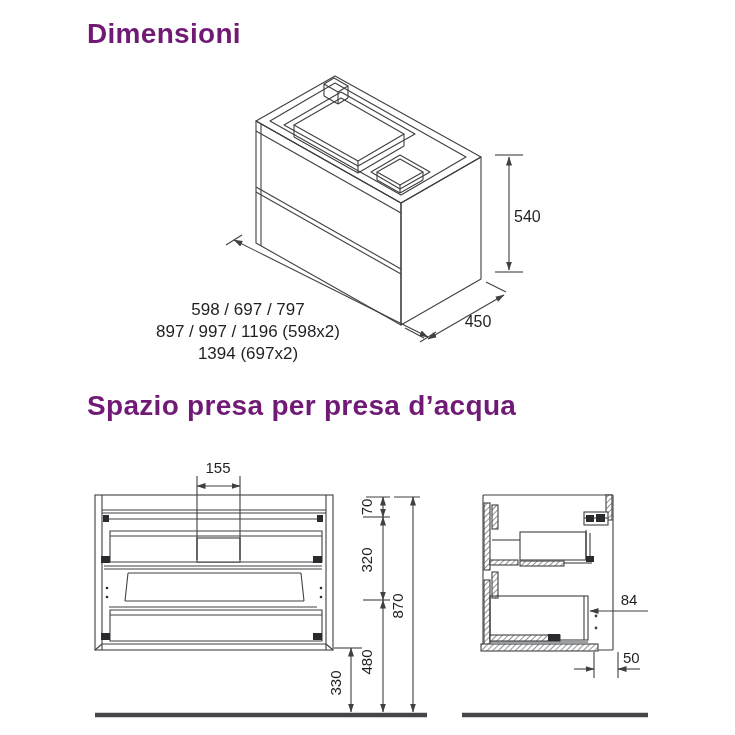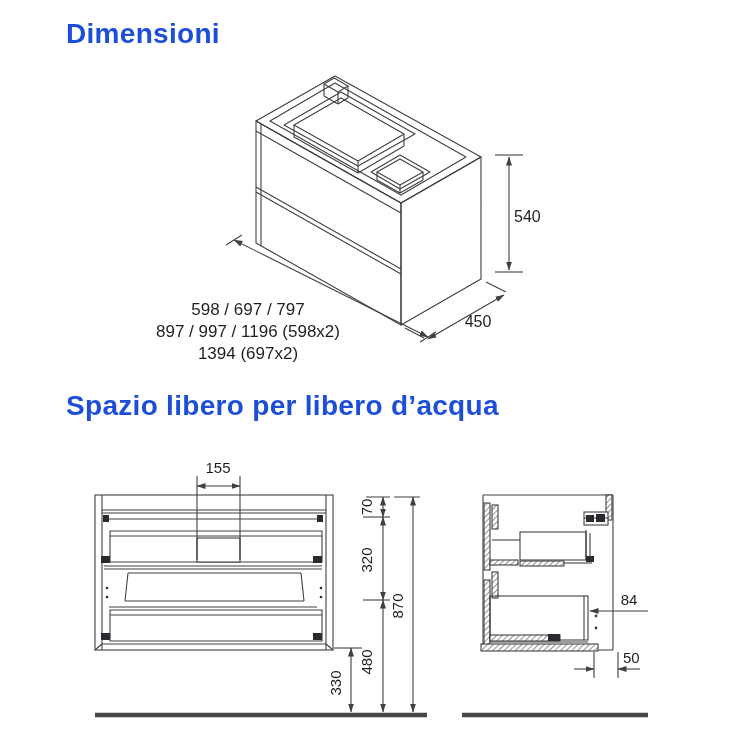--- a/index.html
+++ b/index.html
@@ -1,21 +1,21 @@
 <!DOCTYPE html>
 <html><head>
 <meta charset="utf-8">
 <style>
   html,body{margin:0;padding:0;}
   body{
     width:735px;height:735px;background:#ffffff;position:relative;overflow:hidden;
     font-family:"Liberation Sans",sans-serif;
   }
   .heading{
-    position:absolute;left:66px;color:#1d4ed8;font-size:28px;font-weight:600;
+    position:absolute;left:87px;color:#701a75;font-size:28px;font-weight:600;
     letter-spacing:.3px;white-space:nowrap;
   }
   #heading-dimensioni{top:18px;}
   #heading-spazio{top:390px;}
   .drawing{position:absolute;left:0;}
   #iso-svg{top:60px;}
   #spazio-svg{top:440px;}
   svg text{fill:#1f2023;font-family:"Liberation Sans",sans-serif;}
   .dim-label{font-size:16px;}
   .dim-label-sm{font-size:15px;}
@@ -77,21 +77,21 @@
     <path d="M420,342 L436,332"></path>
     <line x1="234" y1="240" x2="428" y2="337" marker-start="url(#arr1)" marker-end="url(#arr1)"></line>
   </g>
   <g class="width-lines">
     <text x="248" y="315" text-anchor="middle">598 / 697 / 797</text>
     <text x="248" y="337" text-anchor="middle">897 / 997 / 1196 (598x2)</text>
     <text x="248" y="359" text-anchor="middle">1394 (697x2)</text>
   </g>
 </svg>
 
-<div class="heading" id="heading-spazio">Spazio libero per libero d’acqua</div>
+<div class="heading" id="heading-spazio">Spazio presa per presa d’acqua</div>
 
 <svg id="spazio-svg" class="drawing" width="735" height="295" viewBox="0 440 735 295">
   <defs>
     <marker id="arr2" markerUnits="userSpaceOnUse" markerWidth="10" markerHeight="8" refX="8.5" refY="3" orient="auto-start-reverse">
       <path d="M0,0 L9,3 L0,6 Z" fill="#3f4042"></path>
     </marker>
     <pattern id="hatch" width="4" height="4" patternUnits="userSpaceOnUse" patternTransform="rotate(45)">
       <rect width="4" height="4" fill="#ffffff"></rect>
       <line x1="0" y1="0" x2="0" y2="4" stroke="#55565a" stroke-width="1.3"></line>
     </pattern>

